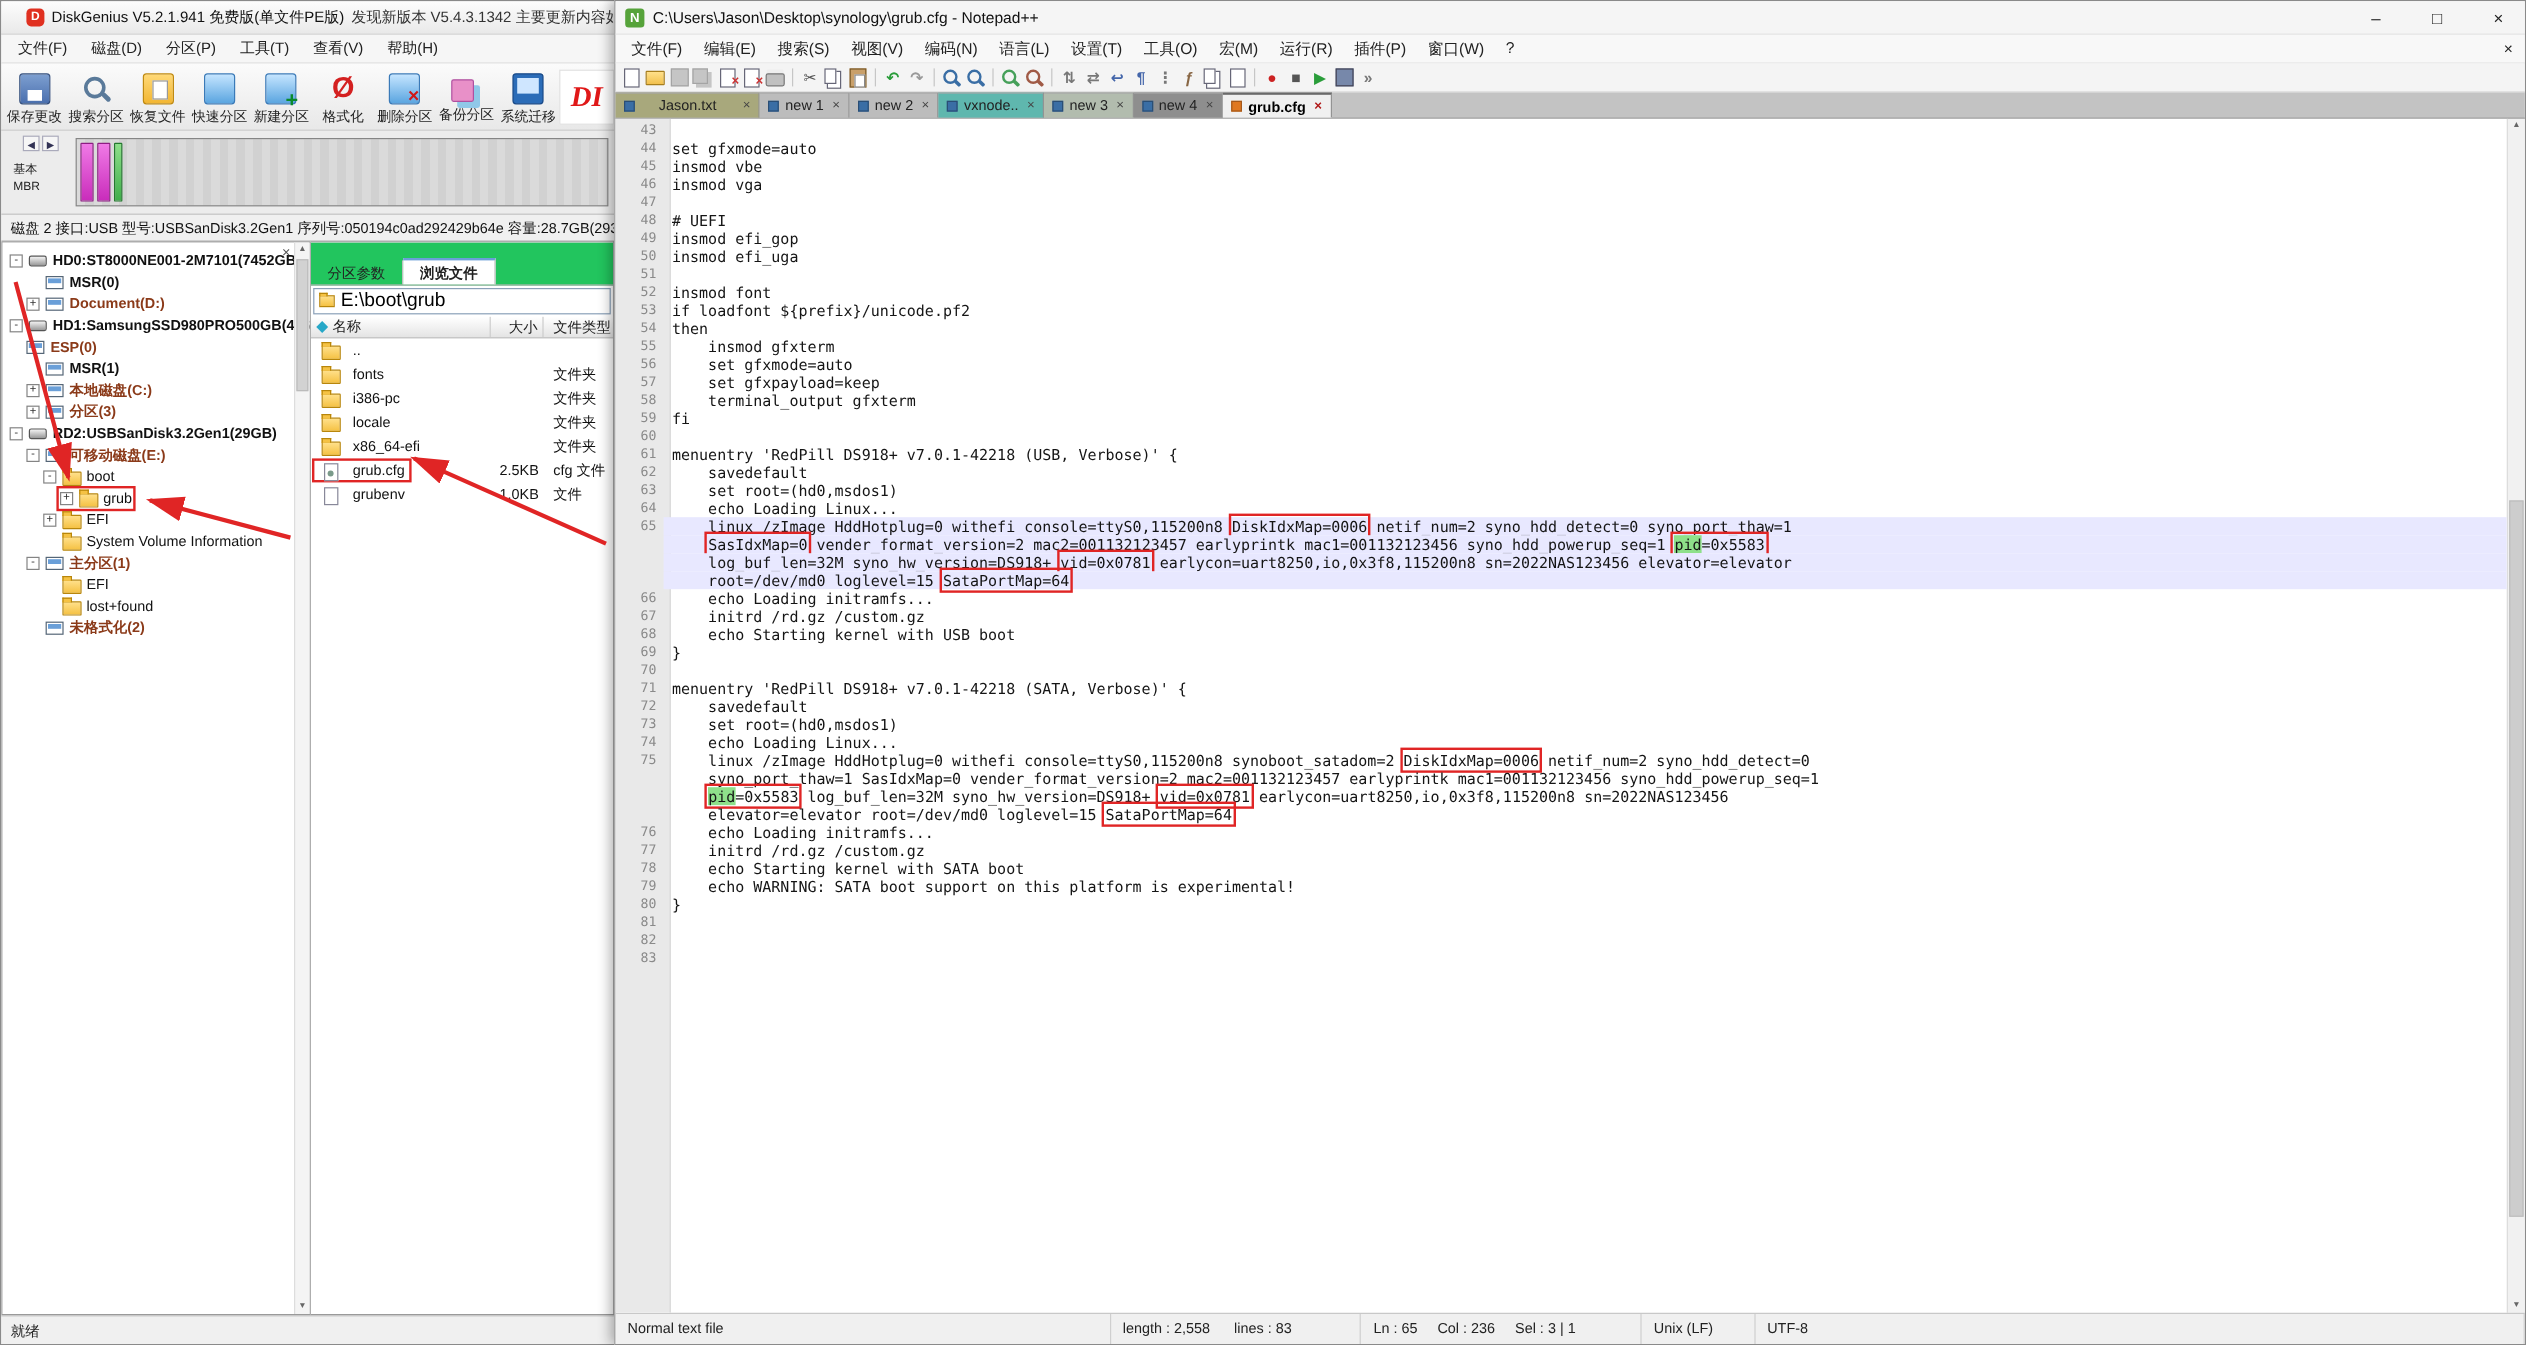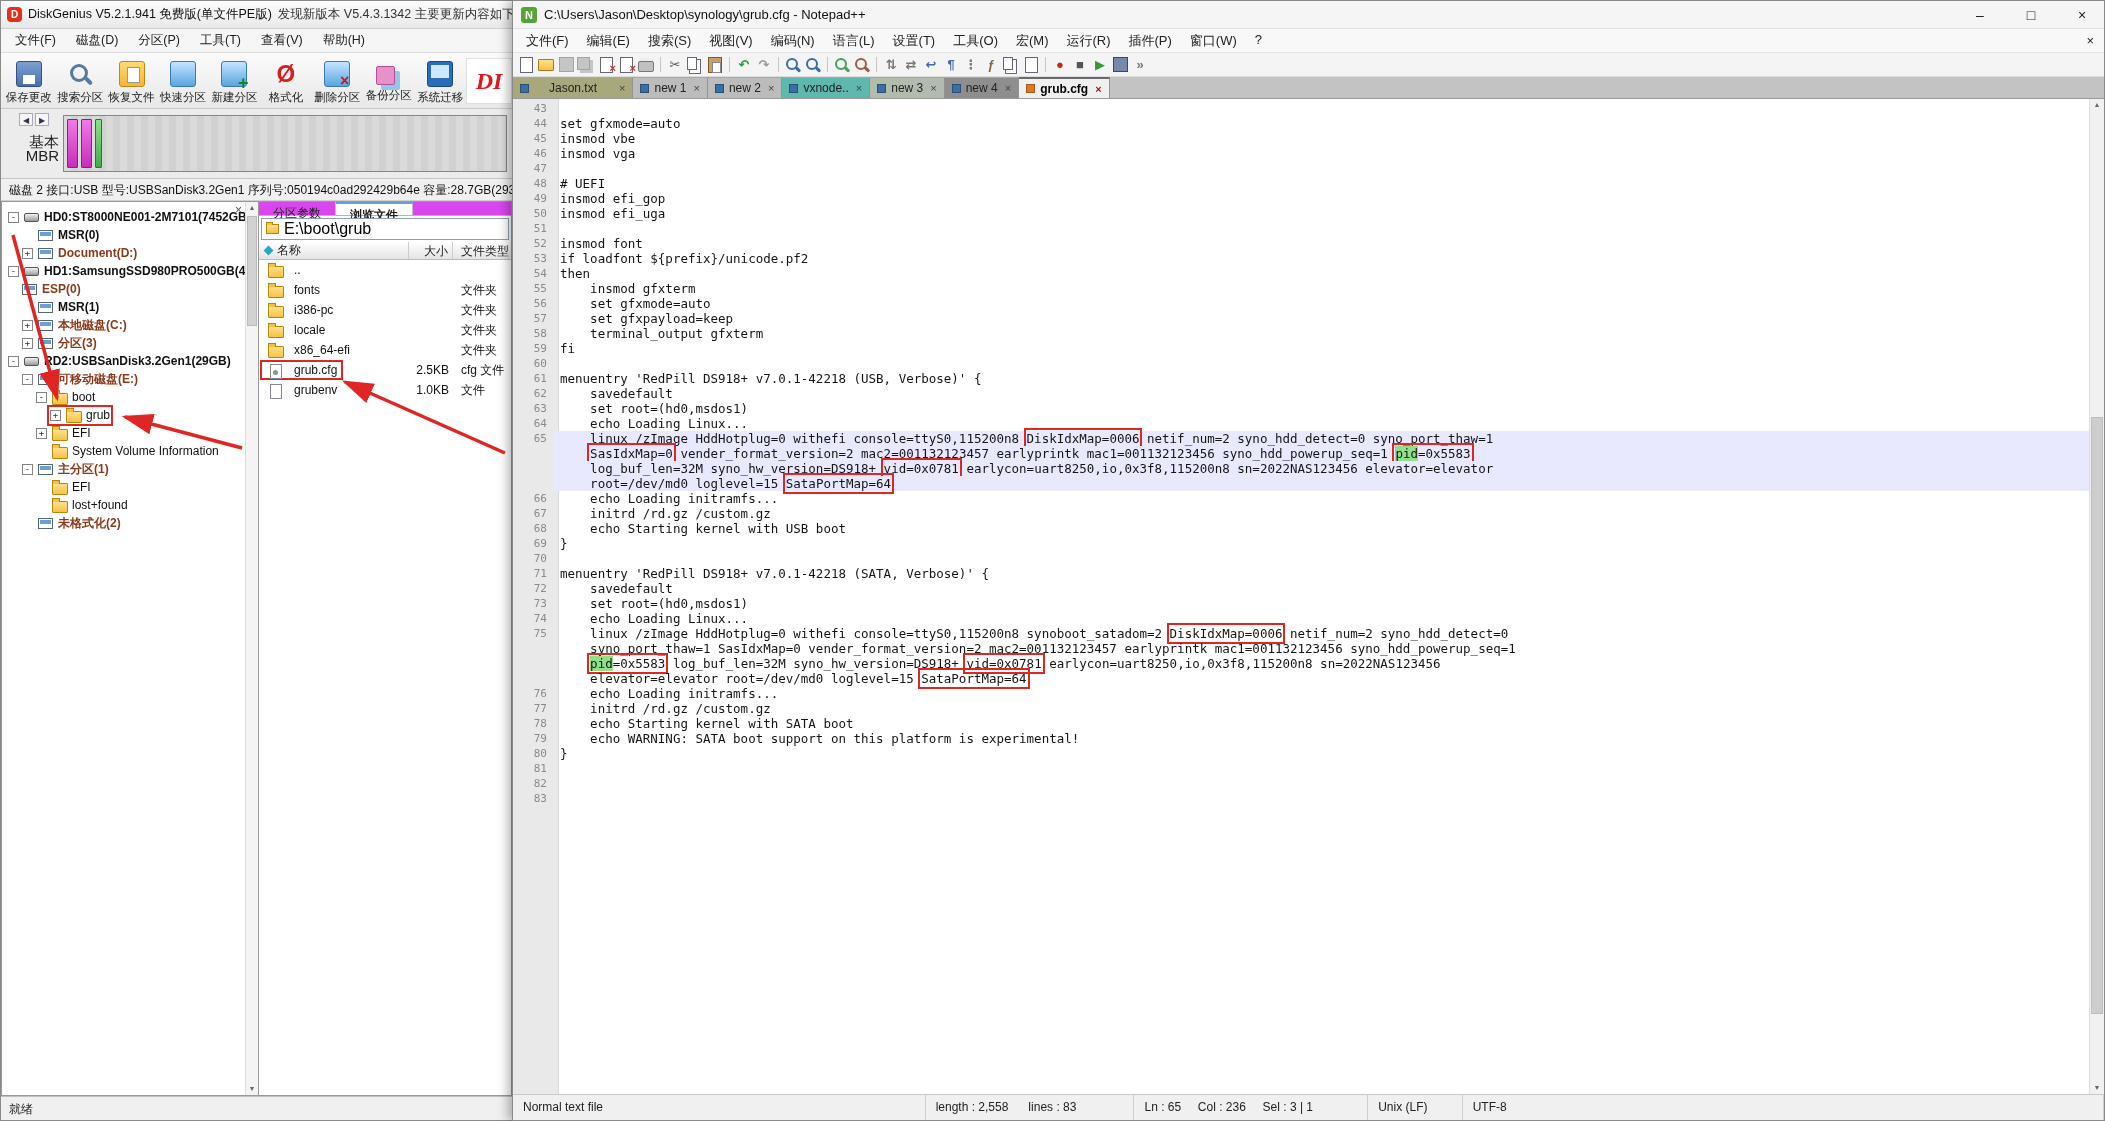--- a/index.html
+++ b/index.html
@@ -1,21 +1,21 @@
 <!DOCTYPE html>
 <html style="--annot: #e02525; --curline: #e8e8ff; --hlgreen: #8ee08a; --vol: #8b3a19;"><head>
 <meta charset="utf-8">
 <style>
   * { margin:0; padding:0; box-sizing:border-box; }
   html,body { width:2105px; height:1121px; background:#555; font-family:"Liberation Sans","DejaVu Sans",sans-serif; overflow:hidden; }
   #page { position:relative; width:2105px; height:1121px; }
 
   
   #dg { position:absolute; left:0; top:0; width:513px; height:1121px; background:#f0f0f0; border:1px solid #8a8a8a; overflow:hidden; }
-  .dg-title { height:28px; display:flex; align-items:center; gap:6px; padding-left:6px; background:linear-gradient(#fdfdfd,#e9e9e9); border-bottom:1px solid #d0d0d0; white-space:nowrap; overflow:hidden; }
+  .dg-title { height:28px; display:flex; align-items:center; gap:6px; padding-left:21px; background:linear-gradient(#fdfdfd,#e9e9e9); border-bottom:1px solid #d0d0d0; white-space:nowrap; overflow:hidden; }
   .dg-logo { width:15px; height:15px; border-radius:4px; background:#e03020; flex:none; }
   .dg-logo::after { content:"D"; display:block; text-align:center; color:#fff; font-weight:bold; font-size:10px; line-height:15px; }
   .dg-title-text { font-size:12.5px; color:#111; }
   .dg-update { font-size:12.5px; color:#333; }
   .dg-menu { height:24px; display:flex; align-items:center; background:#f6f6f6; border-bottom:1px solid #dcdcdc; padding-left:4px; }
   .mitem { font-size:12.5px; color:#222; padding:3px 10px; }
   .dg-toolbar { height:56px; display:flex; align-items:center; background:linear-gradient(#fbfbfb,#e8e8e8); border-bottom:1px solid #c8c8c8; padding-left:2px; }
   .dg-tool { width:52px; display:flex; flex-direction:column; align-items:center; gap:3px; padding-top:4px; }
   .dg-tool-label { font-size:11.5px; color:#222; white-space:nowrap; }
   .dgi { width:26px; height:26px; position:relative; border-radius:3px; flex:none; text-align:center; }
@@ -29,21 +29,21 @@
   .dgi-disknew::after { content:"+"; position:absolute; right:-2px; bottom:-8px; color:#0a8a2a; font-weight:bold; font-size:18px; }
   .dgi-diskdel::after { content:"×"; position:absolute; right:0; bottom:-4px; color:#d01818; font-weight:bold; font-size:16px; }
   .dgi-format { color:#d42020; font-weight:bold; font-size:24px; line-height:26px; }
   .dgi-backup { width:19px; height:19px; margin:3px 7px 0 0; background:#e890c8; border:1px solid #b050a0; box-shadow:5px 5px 0 #90c8e8; border-radius:2px; }
   .dgi-migrate { background:#2b6cb8; border:1px solid #1a4a88; }
   .dgi-migrate::after { content:""; position:absolute; left:3px; top:3px; right:3px; bottom:8px; background:#cfe6ff; }
   .dg-brand { margin-left:auto; width:46px; height:46px; background:#fff; border:1px solid #e0e0e0; color:#e01818; font-family:"Liberation Serif","DejaVu Serif",serif; font-style:italic; font-weight:bold; font-size:24px; line-height:44px; text-align:center; flex:none; }
   .dg-diskpanel { position:relative; height:70px; background:#ececec; border-bottom:1px solid #c4c4c4; }
   .nav-l,.nav-r { position:absolute; top:4px; width:14px; height:13px; font-size:8px; line-height:13px; text-align:center; color:#335; background:#f6f6f6; border:1px solid #aab; }
   .nav-l { left:18px; } .nav-r { left:34px; }
-  .mbr { position:absolute; left:10px; top:26px; width:48px; text-align:right; font-size:15px; line-height:14px; color:#222; }
+  .mbr { position:absolute; left:10px; top:26px; width:48px; text-align:left; font-size:10px; line-height:14px; color:#222; }
   .disk-rect { position:absolute; left:62px; top:6px; right:5px; bottom:6px; border:1px solid #858585; background:repeating-linear-gradient(90deg,#dadada 0 7px,#d1d1d1 7px 14px); }
   .pbar { position:absolute; top:3px; bottom:3px; border-radius:1px; }
   .pbar.p1 { left:3px;  width:11px; background:linear-gradient(#f07ae6,#c92cbb); border:1px solid #8e1d84; }
   .pbar.p2 { left:17px; width:11px; background:linear-gradient(#f07ae6,#c92cbb); border:1px solid #8e1d84; }
   .pbar.p3 { left:31px; width:7px;  background:linear-gradient(#8ee08a,#3fae4a); border:1px solid #237a2e; }
   .dg-diskinfo { height:22px; line-height:22px; font-size:12px; color:#111; padding-left:8px; background:#f0f0f0; border-bottom:1px solid #cfcfcf; white-space:nowrap; }
   .dg-main { position:absolute; top:200px; left:0; right:0; bottom:24px; display:flex; }
   .dg-tree { width:258px; background:#fff; border:1px solid #9a9a9a; position:relative; overflow:hidden; padding-top:6px; }
   .tree-close { position:absolute; top:2px; right:16px; font-size:12px; color:#555; line-height:12px; }
   .tree-row { display:flex; align-items:center; height:18px; white-space:nowrap; }
@@ -61,21 +61,21 @@
   .tico-cfg-file::after { content:""; position:absolute; left:5px; top:6px; width:5px; height:5px; background:#7a9a8a; border-radius:50%; }
   .tlbl { font-size:12px; color:#111; }
   .tlbl-disk { font-weight:bold; }
   .tlbl-plainbold { font-weight:bold; }
   .tlbl-volume { font-weight:bold; color:var(--vol); }
   .tree-scroll { position:absolute; right:0; top:0; bottom:0; width:13px; background:#f4f4f4; border-left:1px solid #ddd; }
   .sb-up,.sb-dn { position:absolute; left:0; right:0; height:12px; font-size:7px; text-align:center; line-height:12px; color:#666; }
   .sb-up { top:0; } .sb-dn { bottom:0; }
   .tree-scroll .sb-thumb { position:absolute; left:1px; right:1px; top:14px; height:110px; background:#d2d2d2; border:1px solid #bbb; }
   .dg-files { flex:1; background:#fff; border:1px solid #9a9a9a; border-left:none; display:flex; flex-direction:column; overflow:hidden; }
-  .f-tabs { height:14px; display:flex; background:#d946ef; border-bottom:1px solid #b5b5b5; }
+  .f-tabs { height:36px; display:flex; background:#22c55e; border-bottom:1px solid #b5b5b5;align-items:flex-end; }
   .f-tab { font-size:12px; color:#222; padding:3px 14px 0 14px; border-right:1px solid #c0c0c0; }
   .f-tab.active { background:#fff; font-weight:bold; border-top:2px solid #6a9fd8; }
   .f-path { height:22px; display:flex; align-items:center; gap:5px; font-size:16px; border:1px solid #8aa0b8; margin:2px; padding-left:4px; background:#fff; }
   .mini-folder { width:13px; height:10px; background:linear-gradient(#ffe08a,#f5c244); border:1px solid #b8860b; flex:none; position:relative; }
   .mini-folder::before { content:""; position:absolute; left:-1px; top:-3px; width:5px; height:2px; background:#f5c244; border:1px solid #b8860b; border-bottom:none; }
   .f-head { height:18px; display:flex; align-items:center; background:linear-gradient(#ffffff,#e4e4e4); border-bottom:1px solid #bbb; font-size:12px; color:#222; }
   .fh-name { width:150px; display:flex; align-items:center; gap:5px; padding-left:6px; border-right:1px solid #ccc; height:100%; }
   .sort-ico { width:7px; height:7px; background:#27a8c8; transform:rotate(45deg); flex:none; }
   .fh-size { width:44px; text-align:right; padding-right:4px; border-right:1px solid #ccc; height:100%; line-height:18px; }
   .fh-type { flex:1; padding-left:8px; height:100%; line-height:18px; }

